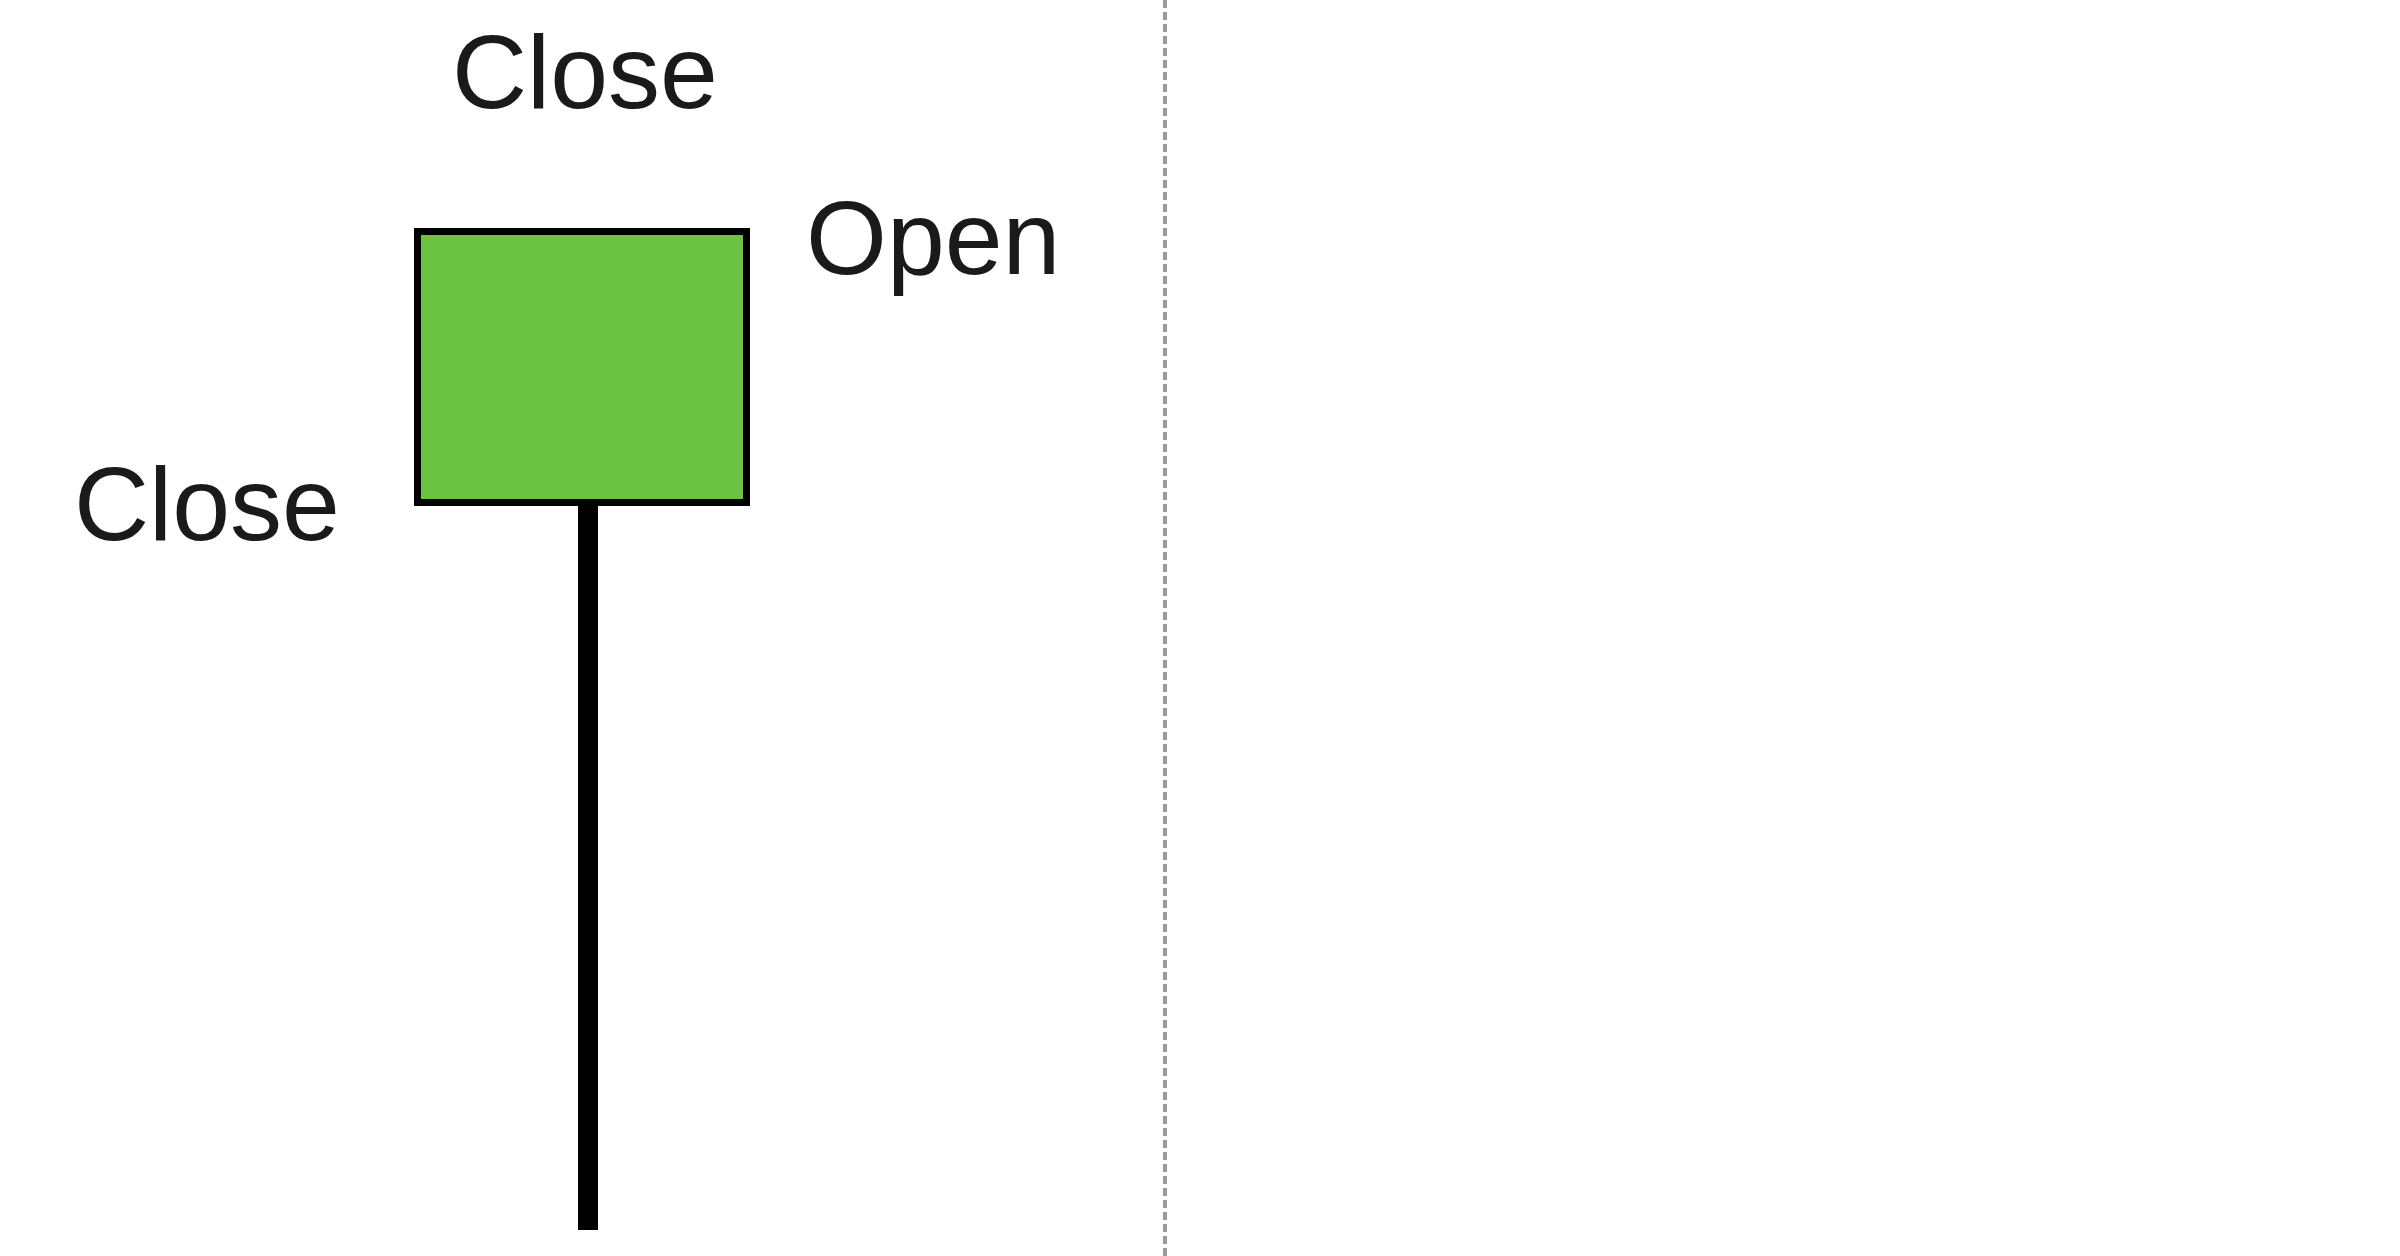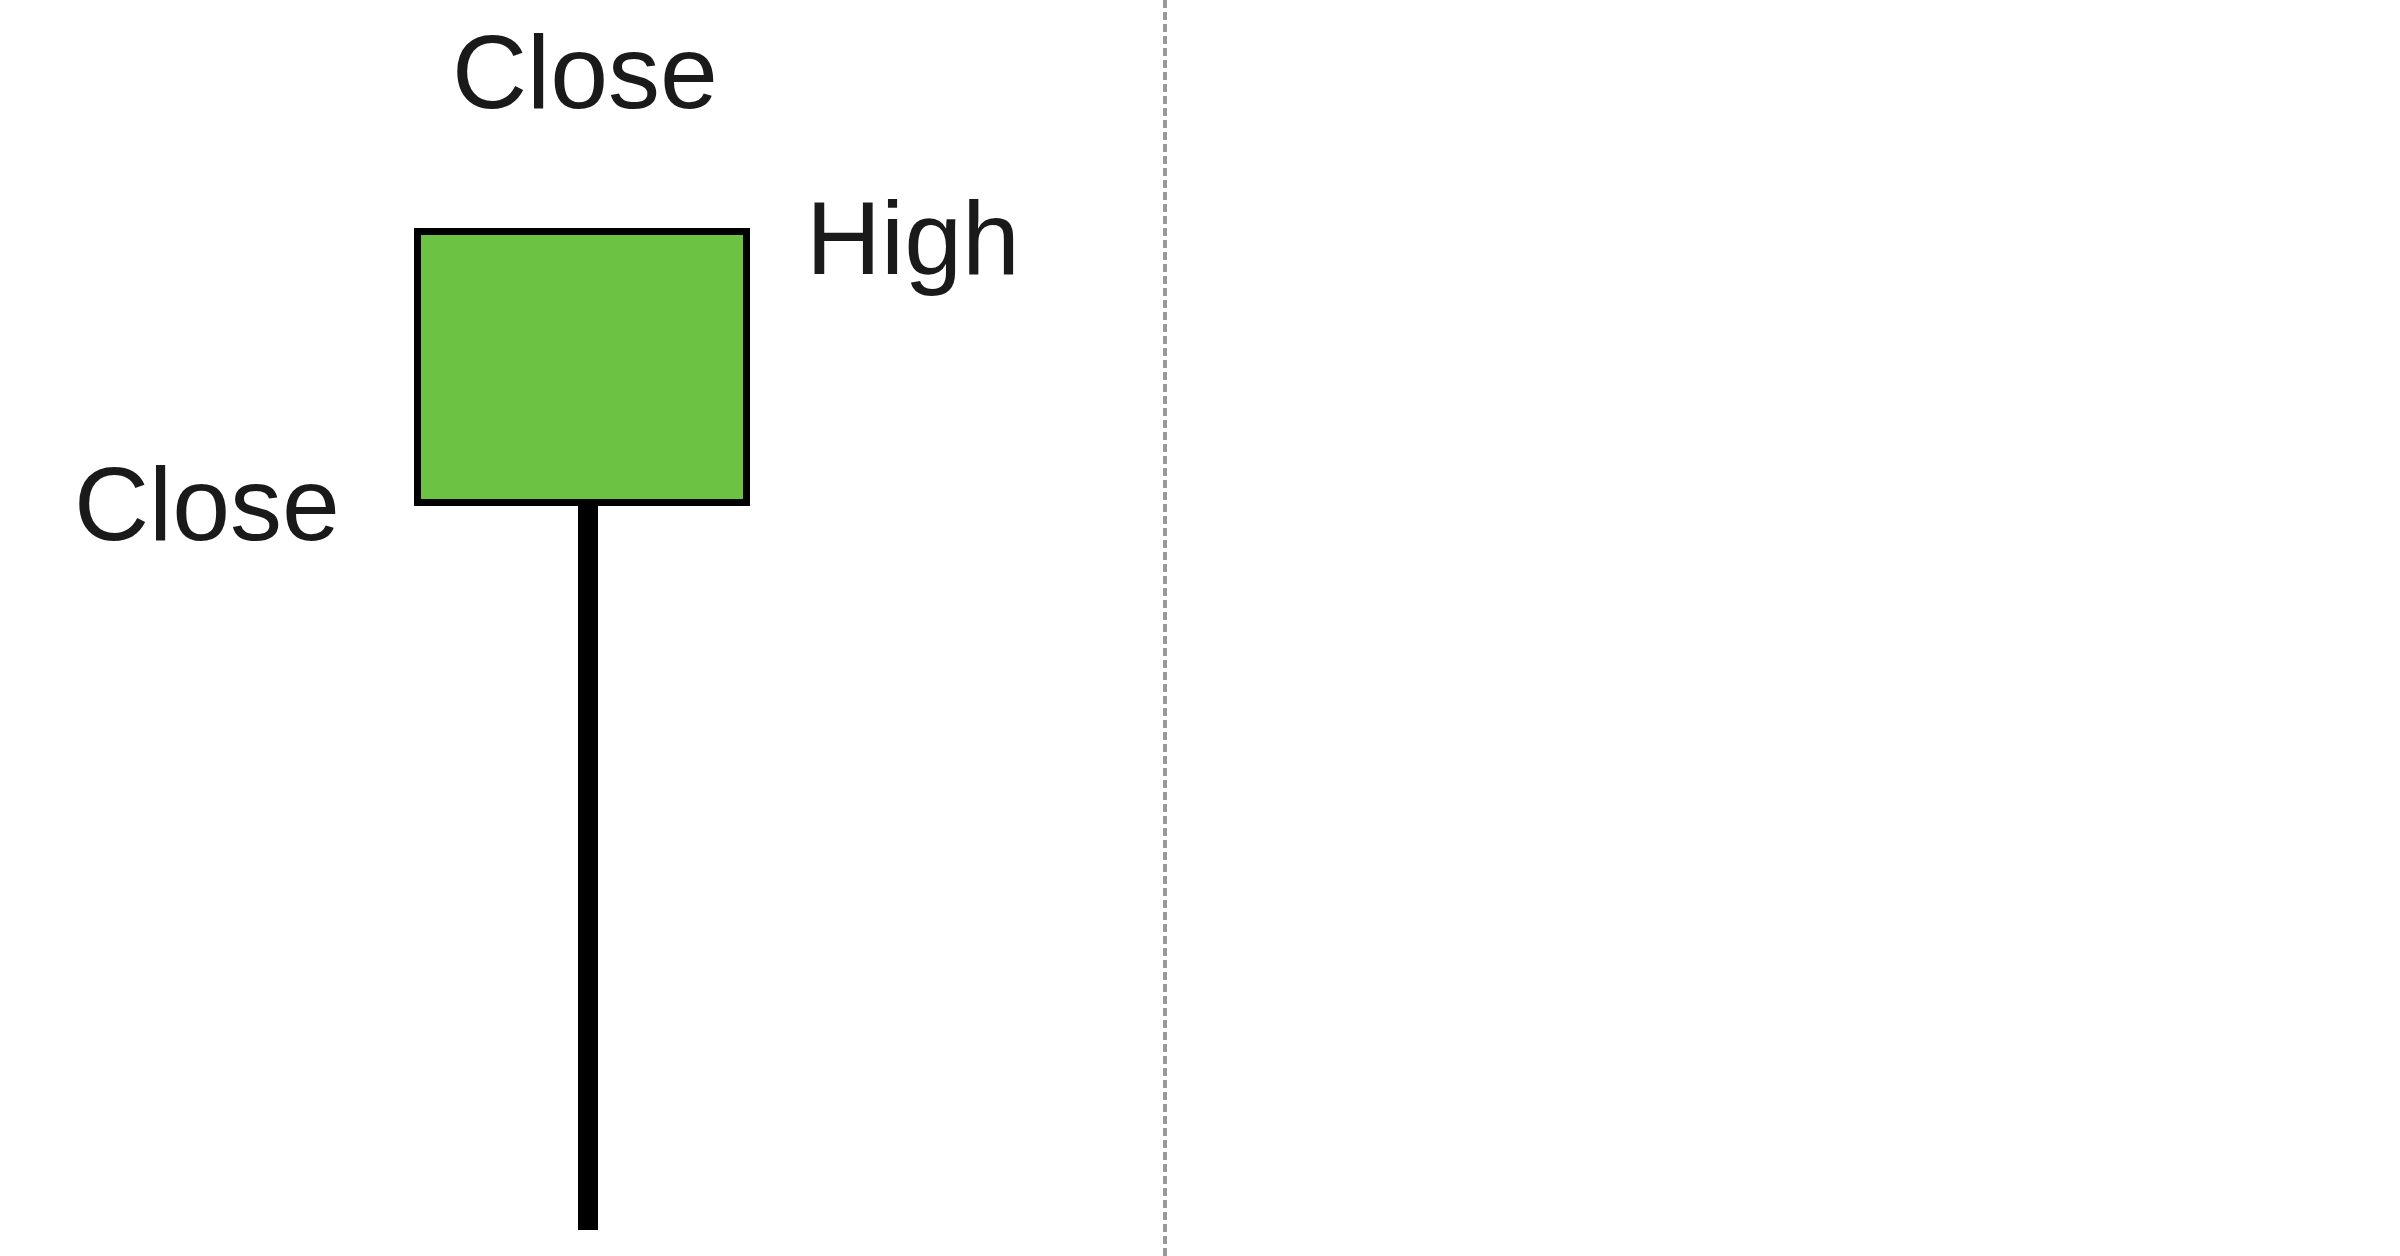--- a/index.html
+++ b/index.html
@@ -72,21 +72,21 @@
 </style>
 </head>
 <body>
 
 <div id="canvas" style="background: rgb(255, 255, 255);">
 
   <div class="panel" id="panel-left" style="left:0; width:1163px;">
 
     <div class="label lbl-high" id="lbl-high-left">Close</div>
 
-    <div class="label lbl-close" id="lbl-close-left">High</div>
+    <div class="label lbl-close" id="lbl-close-left">Open</div>
 
     <div class="label lbl-open" id="lbl-open-left">Close</div>
 
     <div class="candle-wick" id="wick-left" style="background: rgb(0, 0, 0);"></div>
 
     <div class="candle-body bullish" id="body-left" style="background: rgb(108, 194, 66); border-color: rgb(0, 0, 0);"></div>
   </div>
 
   <div class="divider" id="divider" style="left: 1163px; border-left-color: rgb(154, 154, 154);"></div>
 

